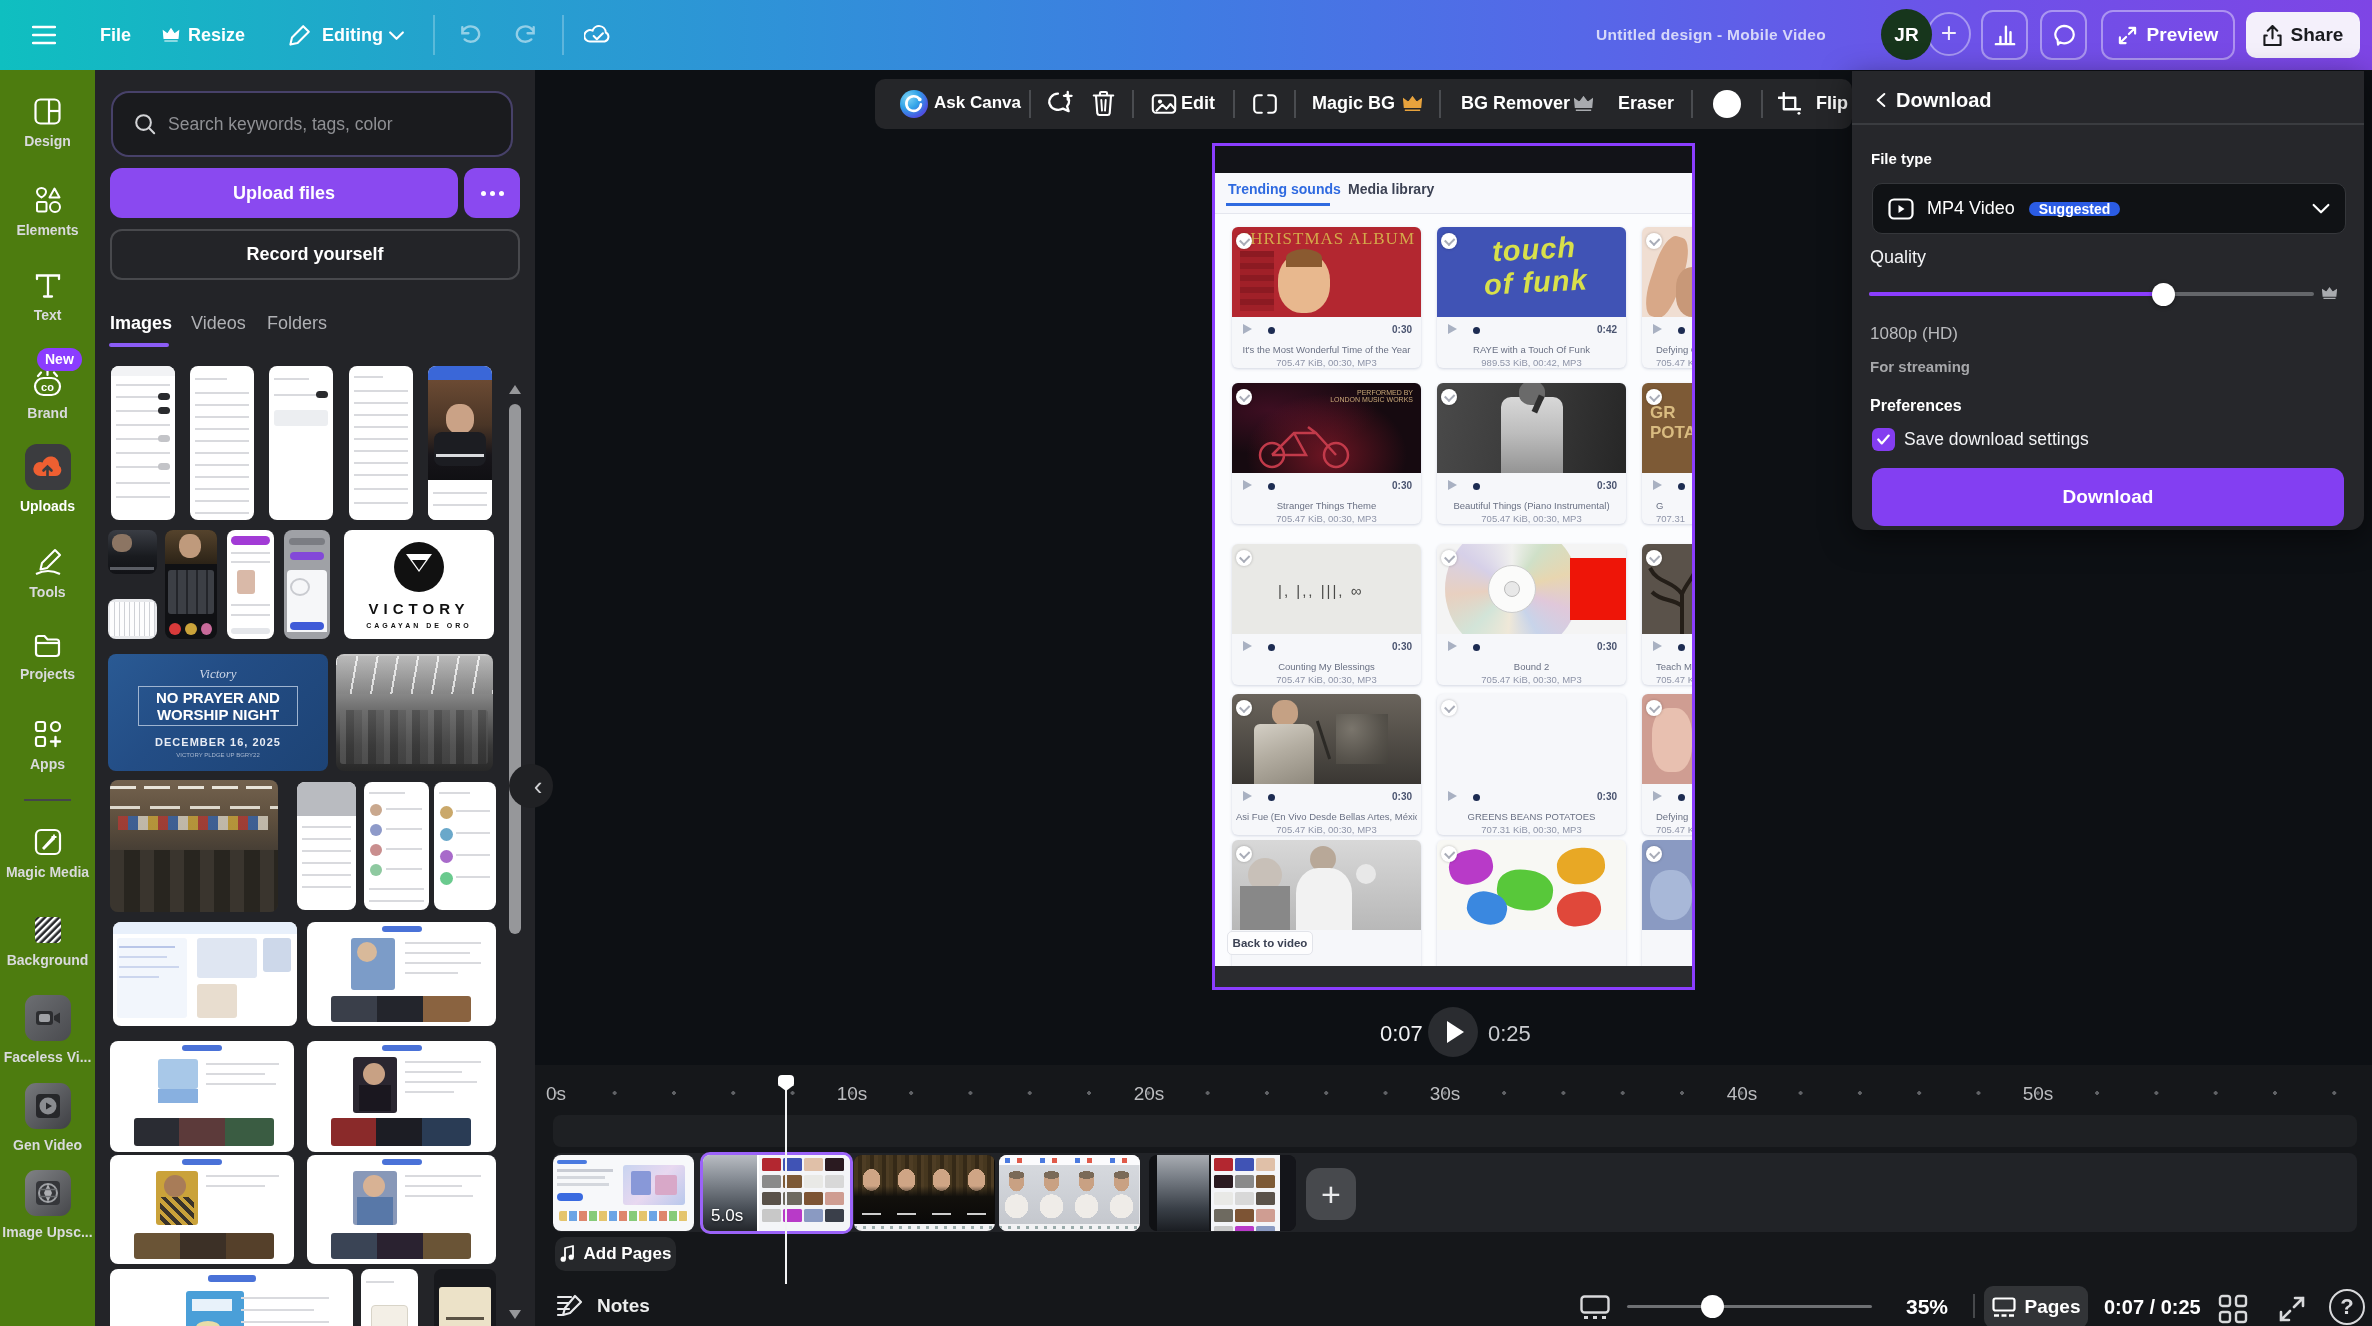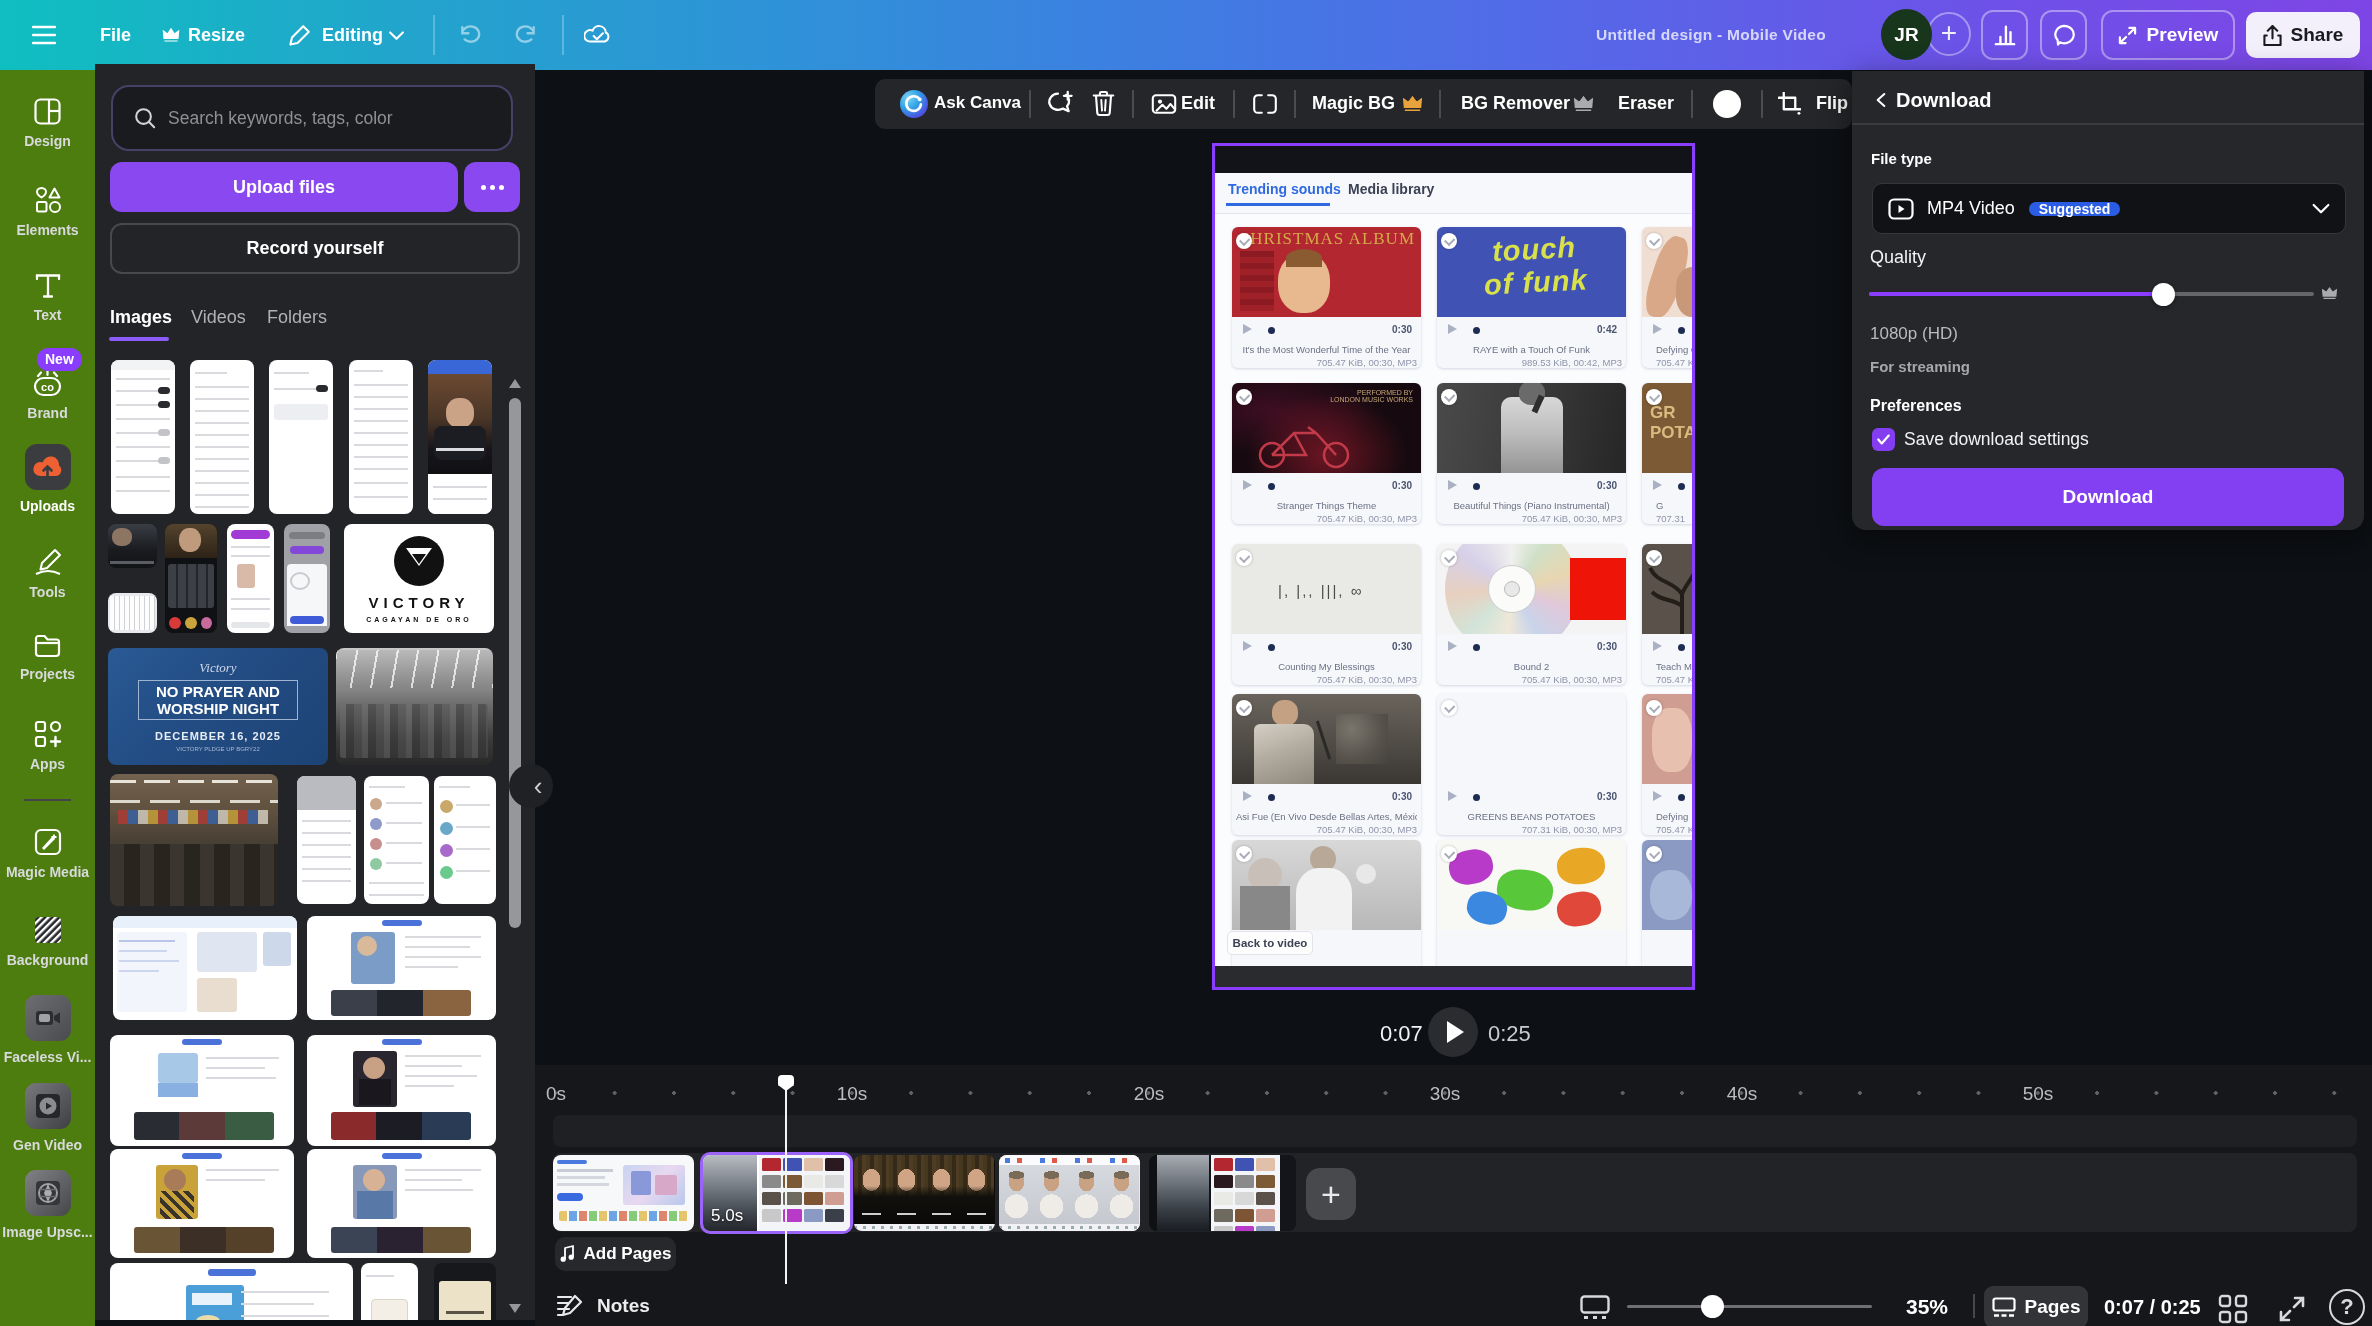--- a/index.html
+++ b/index.html
@@ -10,41 +10,41 @@
 svg{display:block}
 
 #topbar{position:absolute;left:0;top:0;width:2372px;height:70px;background:linear-gradient(90deg,#0fbfc0 0%,#23a3cd 18%,#2f92d8 33%,#3f7ce2 50%,#5568e8 66%,#6e51e8 84%,#7e45e5 100%);display:flex;align-items:center}
 .tb-txt{font-size:18px;font-weight:700;color:#fff}
 .tb-div{width:2px;height:40px;background:rgba(255,255,255,.25)}
 
 #rail{position:absolute;left:0;top:70px;width:95px;height:1256px;background:#4d7c0f}
 .rail-item{position:absolute;left:0;width:95px;display:flex;flex-direction:column;align-items:center}
 .rail-label{font-size:14px;font-weight:600;color:#d9dadc;margin-top:8px;white-space:nowrap}
 
-#panel{position:absolute;left:95px;top:64px;width:440px;height:1256px;background:#232428;overflow:hidden}
+#panel{position:absolute;left:95px;top:70px;width:440px;height:1256px;background:#232428;overflow:hidden}
 
 .th{position:absolute;border-radius:8px;overflow:hidden}
 .ph{background:#fff}
 .ln{position:absolute;left:8%;width:84%;height:2px;background:#d9dade}
 .tg{position:absolute;right:8%;width:12px;height:7px;border-radius:4px;background:#2a2b2e}
 
 #workspace{position:absolute;left:535px;top:70px;width:1837px;height:995px;background:#0d1014}
 
 .tl-t{position:absolute;top:14px;font-size:18px;font-weight:700;color:#fff;white-space:nowrap}
 .tl-div{position:absolute;top:11px;width:2px;height:28px;background:#4a4c50}
 
 .mcard{position:absolute;width:189px;height:141px;background:#f6f7fa;border-radius:6px;box-shadow:0 1px 3px rgba(120,130,160,.3)}
 .mthumb{position:absolute;left:0;top:0;width:189px;height:90px;border-radius:6px 6px 0 0;overflow:hidden}
 .mchk{position:absolute;left:4px;top:6px;width:16px;height:16px;border-radius:50%;background:#fff;box-shadow:0 0 3px rgba(0,0,0,.25);z-index:2}
 .mchk:after{content:"";position:absolute;left:3.5px;top:3.5px;width:7px;height:4.5px;border-left:2px solid #a9adb8;border-bottom:2px solid #a9adb8;transform:rotate(-45deg)}
 .mplay{position:absolute;left:11px;top:97px;width:0;height:0;border-left:9px solid #a9b1c2;border-top:5.5px solid transparent;border-bottom:5.5px solid transparent}
 .mdot{position:absolute;left:36px;top:100px;width:7px;height:7px;border-radius:50%;background:#1d2c52}
 .mtime{position:absolute;right:9px;top:97px;font-size:10px;font-weight:600;color:#4a5470}
 .mtitle{position:absolute;left:4px;top:117px;width:181px;text-align:center;font-size:9.5px;color:#6a7184;white-space:nowrap;overflow:hidden}
-.msub{position:absolute;left:4px;top:130px;width:181px;text-align:right;font-size:9.5px;color:#8e94a8;white-space:nowrap}
+.msub{position:absolute;left:4px;top:130px;width:181px;text-align:center;font-size:9.5px;color:#8e94a8;white-space:nowrap}
 
 #bottom{position:absolute;left:535px;top:1065px;width:1837px;height:261px;background:#15171a}
 
 .rul{position:absolute;top:18px;font-size:19px;color:#bcbdc0;transform:translateX(-50%)}
 .clip{position:absolute;top:90px;height:76px;border-radius:8px;overflow:hidden}
 .man3{position:absolute;top:0;width:35px;height:69px;background:radial-gradient(ellipse 9px 11px at 50% 36%,#cfa585 0 99%,transparent 100%),repeating-linear-gradient(90deg,#46371f 0 4px,#352917 4px 8px,#4e3d24 8px 12px),linear-gradient(180deg,#2c2315 0%,#201a10 100%)}
 .man3:before{content:"";position:absolute;left:0;top:31px;width:100%;height:38px;background:linear-gradient(180deg,rgba(10,9,7,0) 0%,#12100c 28%,#0a0908 100%)}
 .man3:after{content:"";position:absolute;left:22%;top:58px;width:56%;height:2px;background:rgba(255,255,255,.8)}
 .man4{position:absolute;top:10px;width:35px;height:59px;background:radial-gradient(ellipse 8px 4px at 50% 17%,#7a6a58 0 99%,transparent 100%),radial-gradient(ellipse 8px 10px at 50% 28%,#c9a183 0 99%,transparent 100%),radial-gradient(ellipse 12px 12px at 50% 70%,#efece8 0 99%,transparent 100%),linear-gradient(180deg,#d6d9de 0%,#c5c8ce 100%)}
 .mgrid{position:absolute;top:0;height:76px;width:91px;display:flex;flex-wrap:wrap;gap:4px 2px;padding:3px;background:#f4f5f8;align-content:flex-start}

